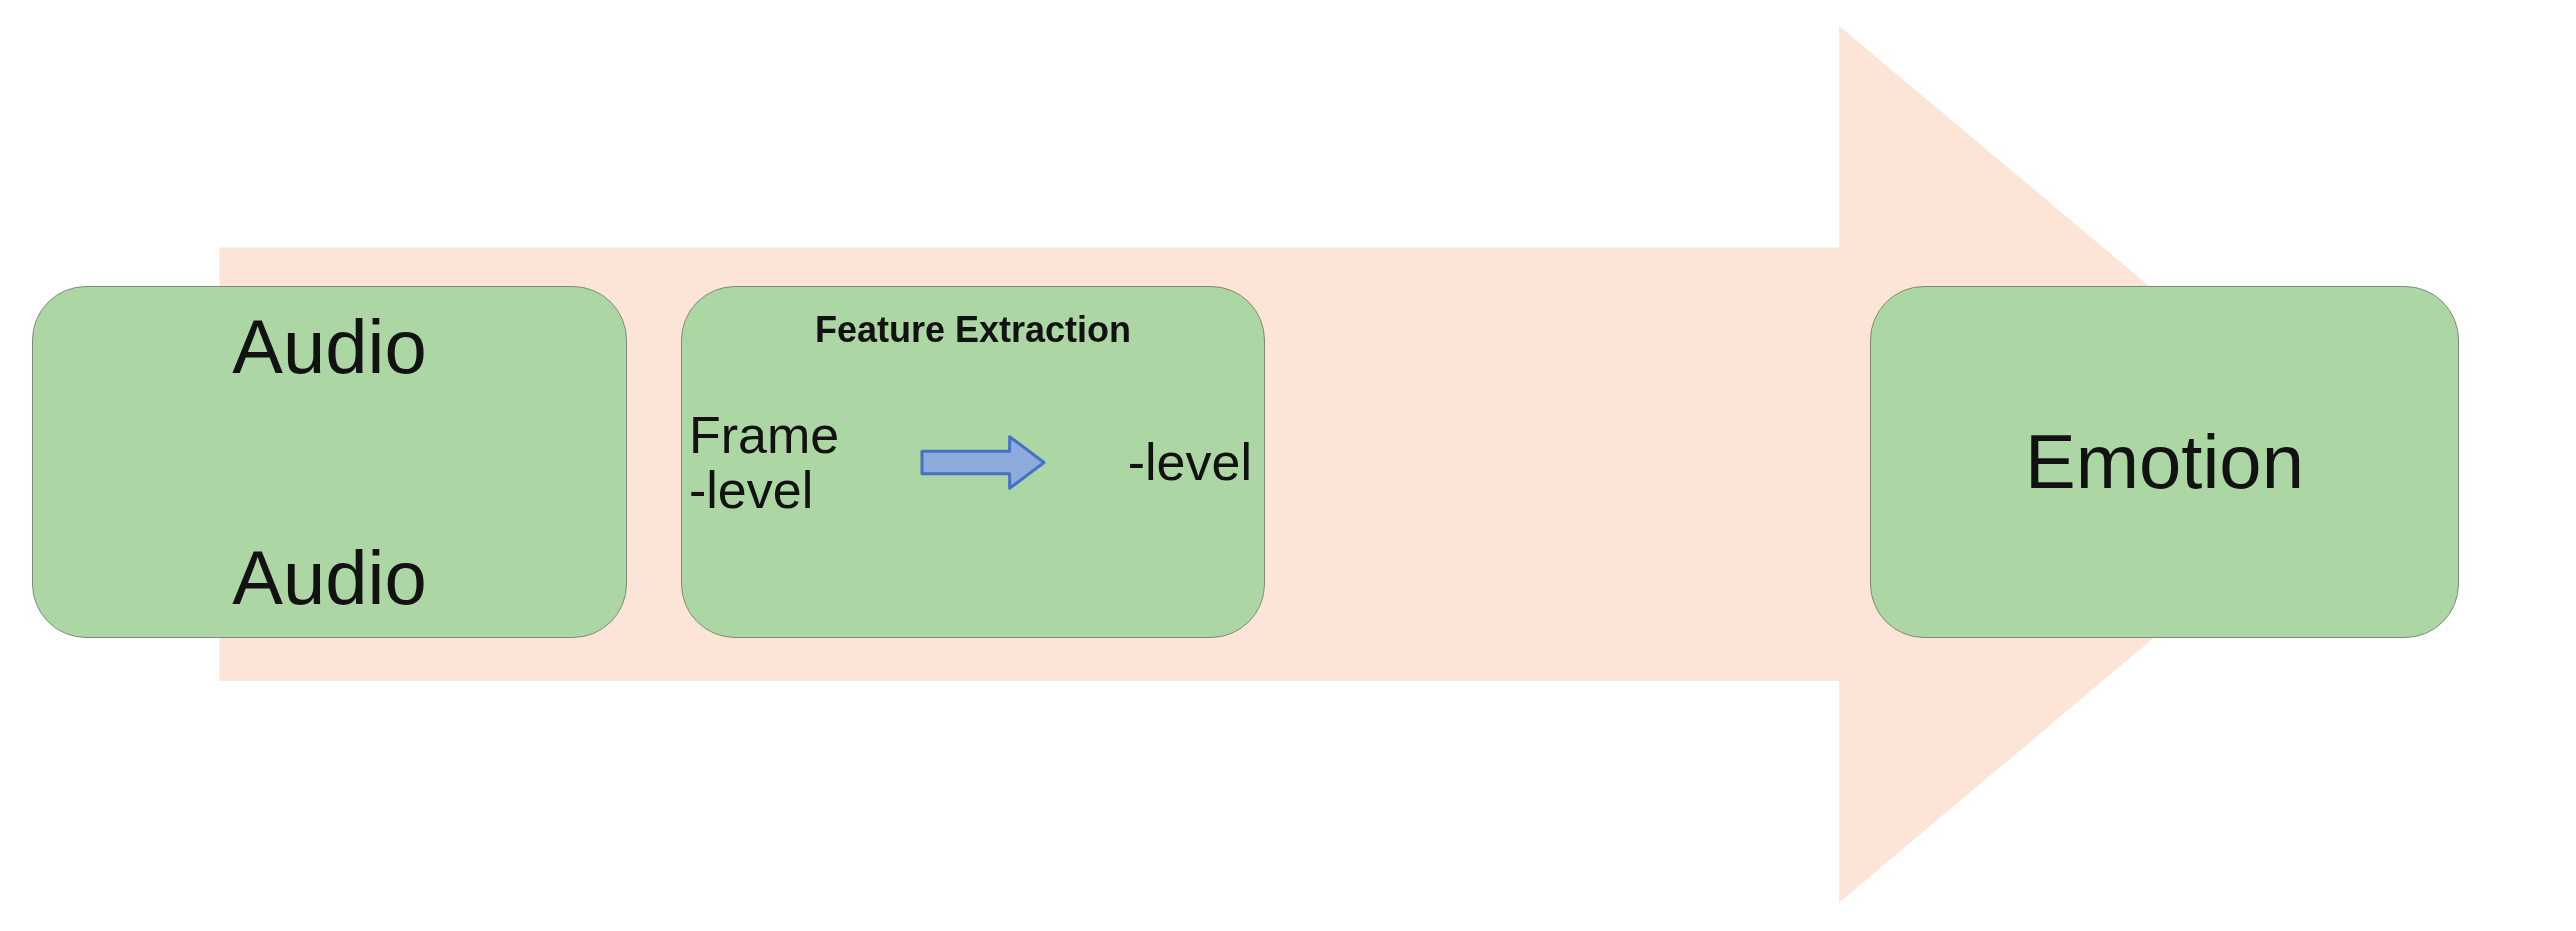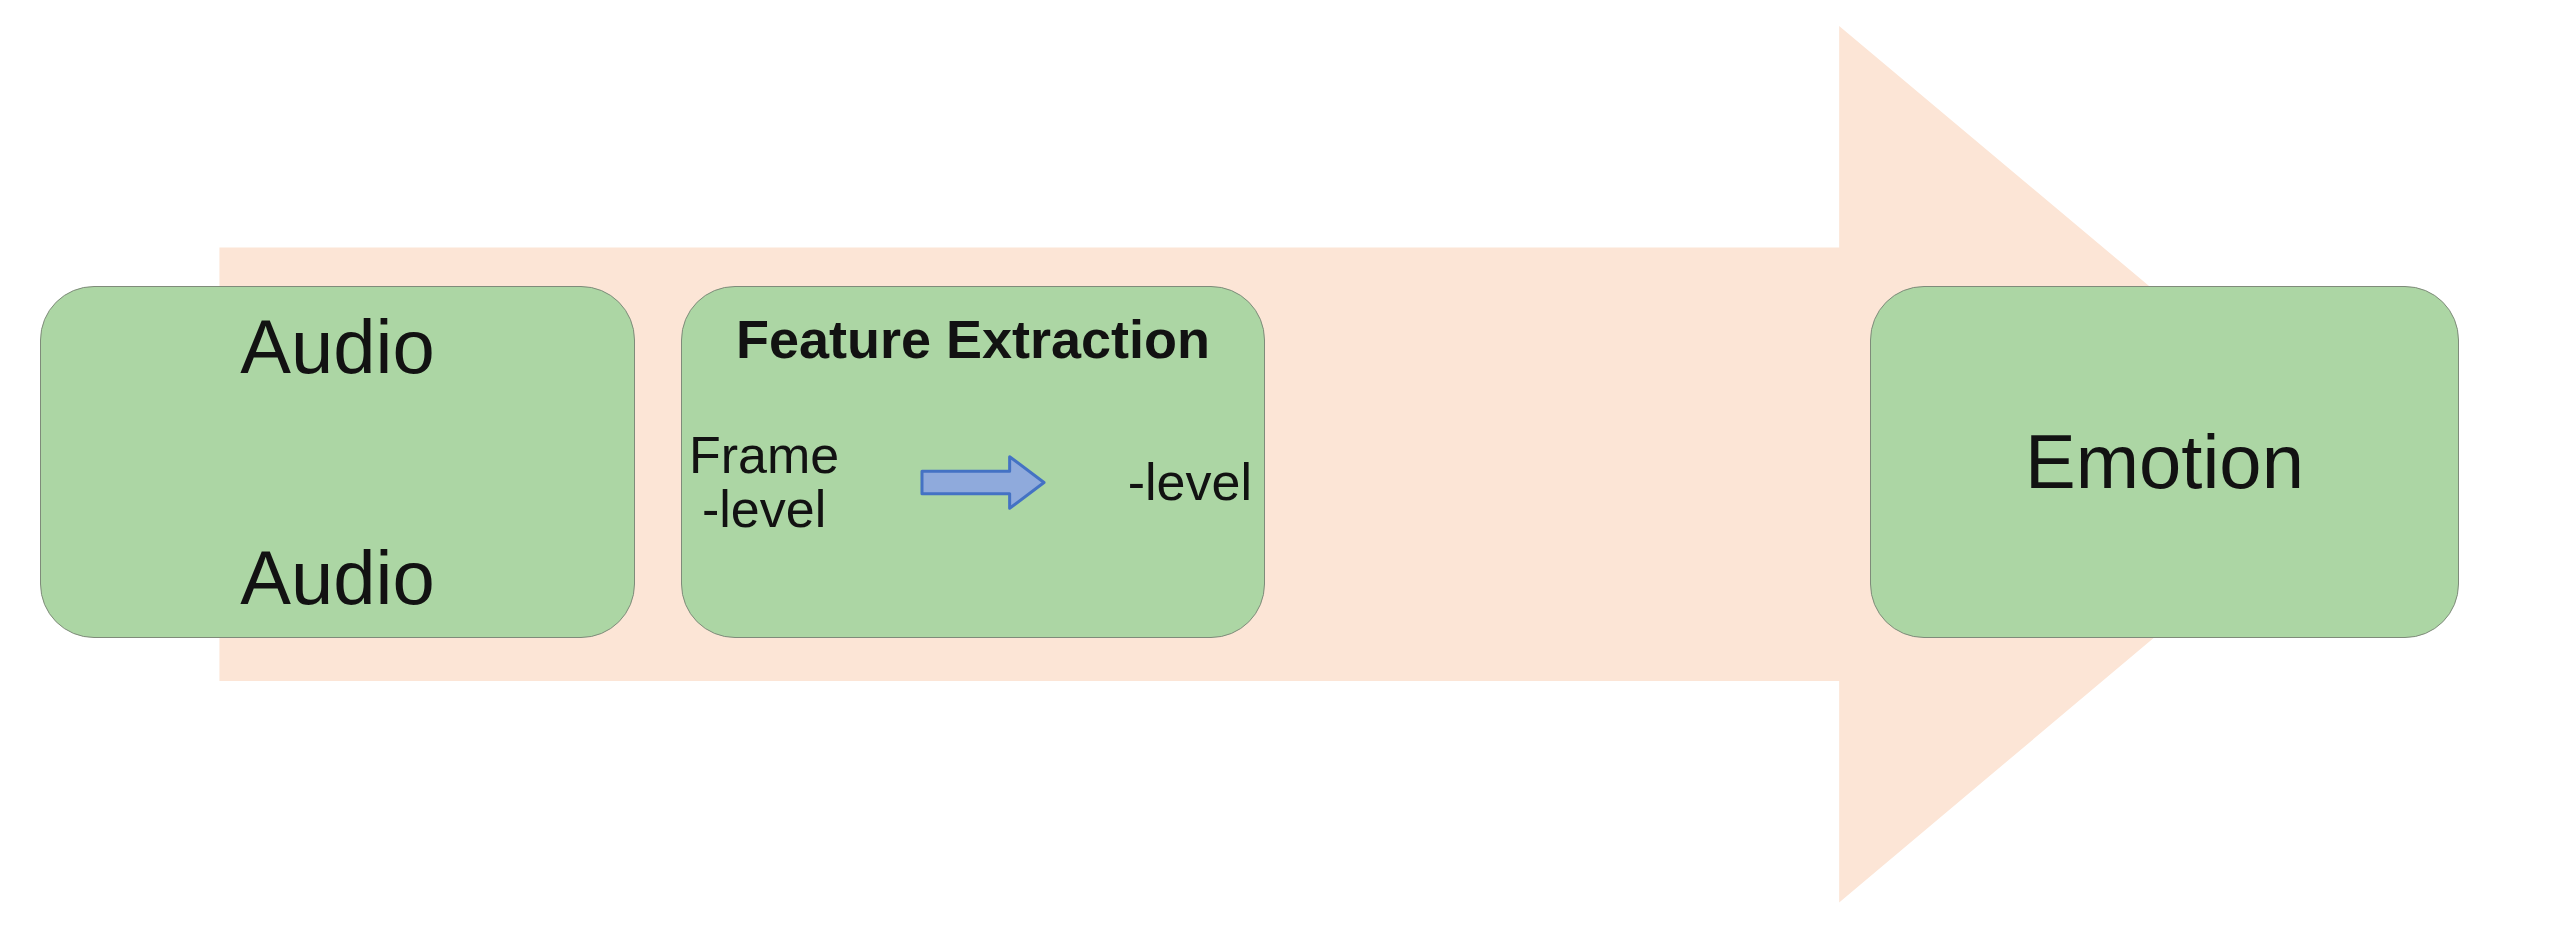--- a/index.html
+++ b/index.html
@@ -38,46 +38,45 @@
     color: #121212;
   }
   .node-label {
     font-size: 76px;
     line-height: 1.52;
     text-align: center;
     white-space: pre-line;
     color: #121212;
   }
   .two-line span { display: block; }
-  .node-audio          { left: 40px;   width: 595px; }
+  .node-audio          { left: 32px;   width: 595px; }
   .node-feature        { left: 681px;  width: 584px; justify-content: flex-start; }
   .node-classification { left: 1317px; width: 589px; }
   .node-emotion        { left: 1870px; width: 589px; }
 
   .feature-title {
     margin-top: 22.5px;
-    font-size: 54px;
+    font-size: 36px;
     font-weight: bold;
     line-height: 1.1;
     text-align: right;
     color: #121212;
   }
   .feature-row {
     margin-top: 59px;
     width: 100%;
     box-sizing: border-box;
     padding: 0 12px 0 7px;
     display: flex;
     align-items: center;
     justify-content: space-between;
   }
   .level-block {
     font-size: 52px;
     line-height: 1.05;
-    text-align: center;
     color: #121212;
   }
   .level-block span { display: block; }
   .inner-arrow-svg { display: block; flex: 0 0 auto; }
   .inner-arrow-shape {
     stroke: #4472c4;
     stroke-width: 3.5;
     stroke-linejoin: round;
   }
 </style>

